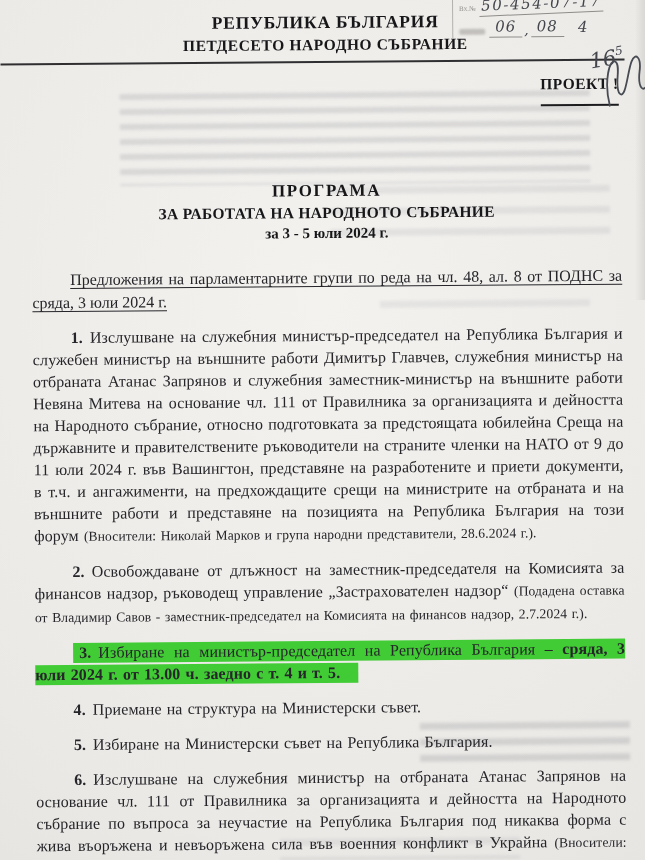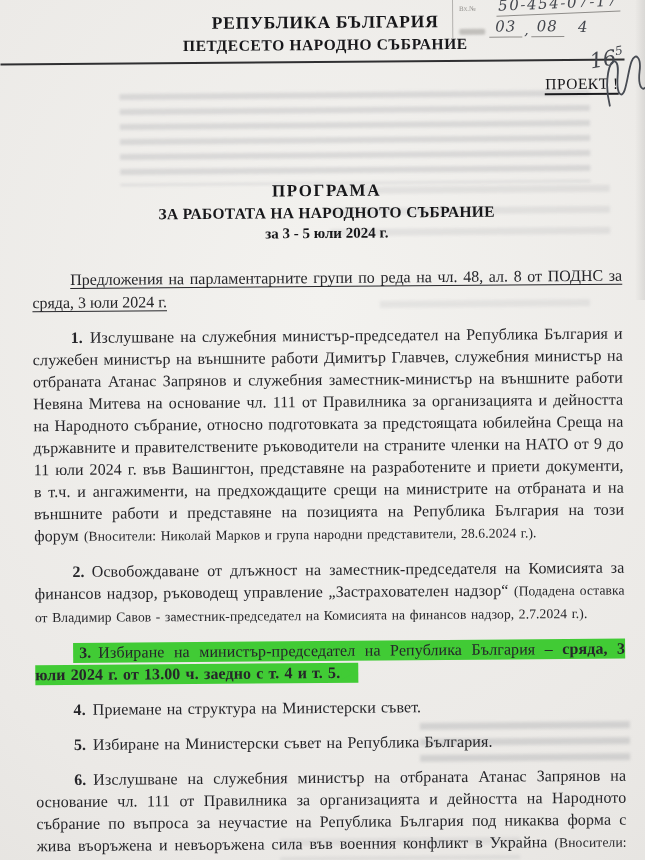--- a/index.html
+++ b/index.html
@@ -32,39 +32,39 @@
   
   .hdr{text-align:center;}
   .h1{font-weight:bold;font-size:17.5px;letter-spacing:.8px;color:#17171a;}
   .h2{font-weight:bold;font-size:15.5px;letter-spacing:.6px;margin-top:3px;color:#17171a;}
   .rule{height:2px;background:#2f2f31;margin:7px -4px 0 -30px;}
 
   
   .stamp{position:absolute;right:-2px;top:-7px;width:188px;
     border-left:1px solid #b3b1ae;padding-left:6px;}
   .stamp-row{position:relative;height:23px;display:flex;align-items:flex-end;}
-  .stamp-label{font-size:7px;color:#8f8d8a;margin-right:20px;align-self:flex-end;padding-bottom:2px;}
+  .stamp-label{font-size:7px;color:#8f8d8a;margin-right:3px;align-self:flex-end;padding-bottom:2px;}
   .smudge{width:26px;height:6px;margin-right:4px;margin-bottom:3px;border-radius:2px;
     background:rgba(140,138,134,.45);filter:blur(1px);}
   .hw{font-family:"DejaVu Serif",serif;font-style:italic;color:#43464d;}
   .hw-num{font-size:15px;letter-spacing:1.6px;transform:rotate(-2deg);margin-top:-6px;
     border-bottom:1px solid #8f8d8a;padding:0 2px 1px 2px;white-space:nowrap;}
   .date-cell{border-bottom:1px solid #8f8d8a;text-align:center;font-size:15px;
     padding:0 6px 1px 6px;letter-spacing:1px;}
   .date-sep{font-size:14px;margin:0 2px;}
   .date-extra{font-size:15px;margin-left:14px;padding-bottom:1px;}
 
   .hw-time{position:absolute;right:22px;top:48px;font-family:"DejaVu Serif",serif;
     font-style:italic;font-size:21px;color:#43464d;transform:rotate(-9deg);}
   .hw-time sup{font-size:12px;vertical-align:9px;}
   .signature{position:absolute;right:-6px;top:50px;}
 
   .proekt-row{text-align:right;margin:14px 2px 0 0;}
-  .proekt{font-weight:normal;font-size:15.5px;letter-spacing:.5px;color:#17171a;
-    border-bottom:2px solid #1c1c1f;padding-bottom:1px;}
+  .proekt{font-weight:bold;font-size:15.5px;letter-spacing:.5px;color:#17171a;
+    border-bottom:2px solid #1c1c1f;padding-bottom:12px;}
 
   
   .title{margin-top:86px;text-align:center;color:#17171a;}
   .t1{font-size:17px;font-weight:bold;letter-spacing:1.6px;}
   .t2{font-size:15.5px;font-weight:bold;margin-top:3px;letter-spacing:.3px;}
   .t3{font-size:15px;font-weight:bold;margin-top:3px;}
 
   
   .intro{margin:24px 0 0;text-align:justify;text-indent:38px;line-height:23px;
     font-size:16px;text-decoration:underline;text-underline-offset:3px;
@@ -99,21 +99,21 @@
       <div class="h2">ПЕТДЕСЕТО НАРОДНО СЪБРАНИЕ</div>
     </div>
 
     <div class="stamp">
       <div class="stamp-row">
         <span class="stamp-label">Вх.№</span>
         <span class="hw hw-num">50-454-07-17</span>
       </div>
       <div class="stamp-row">
         <span class="smudge"></span>
-        <span class="hw date-cell">03</span>
+        <span class="hw date-cell">06</span>
         <span class="hw date-sep">,</span>
         <span class="hw date-cell">08</span>
         <span class="hw date-extra">4</span>
       </div>
     </div>
 
     <div class="rule"></div>
 
     <div class="hw-time"><span>16</span><sup>5</sup></div>
 

